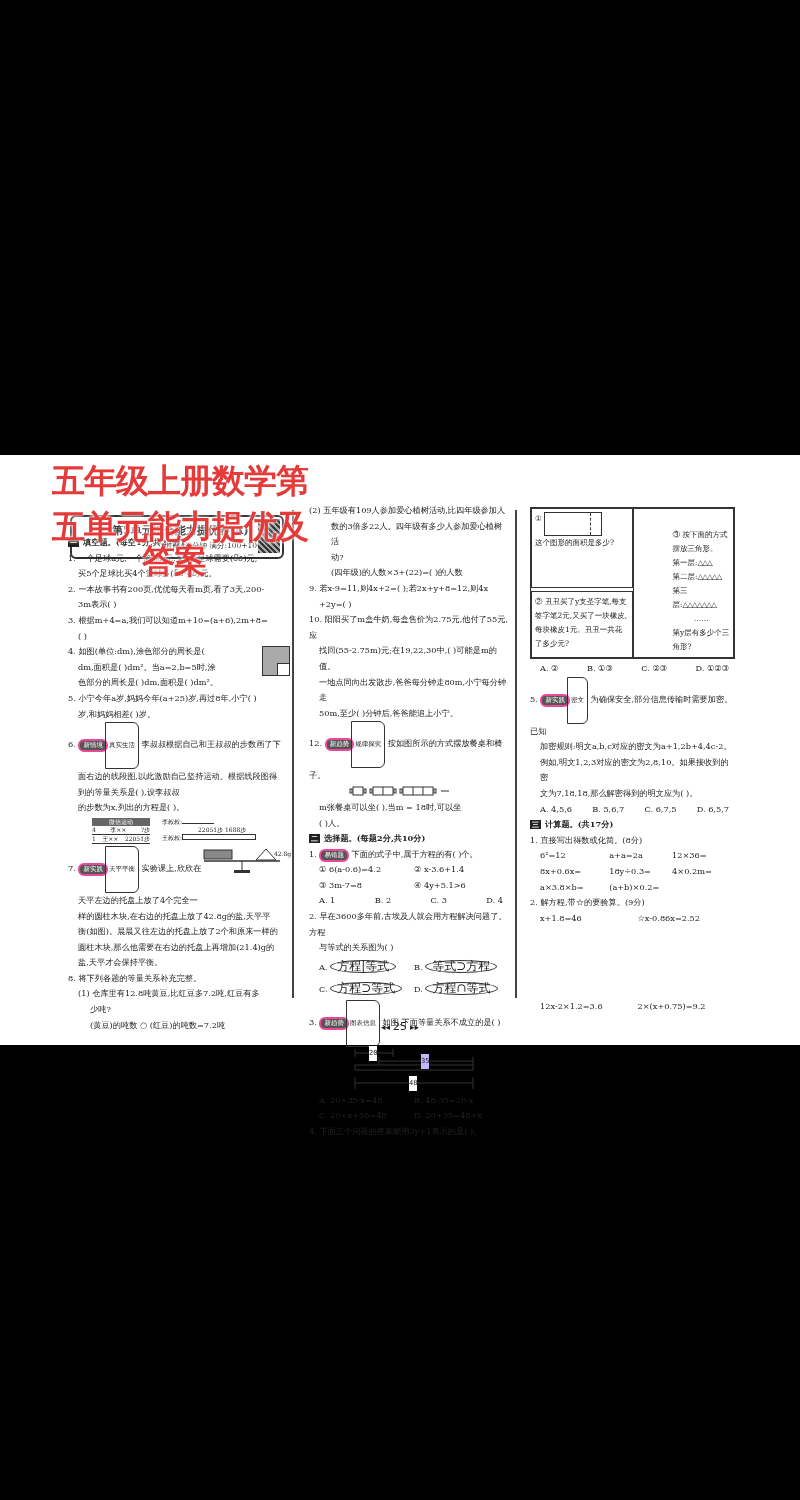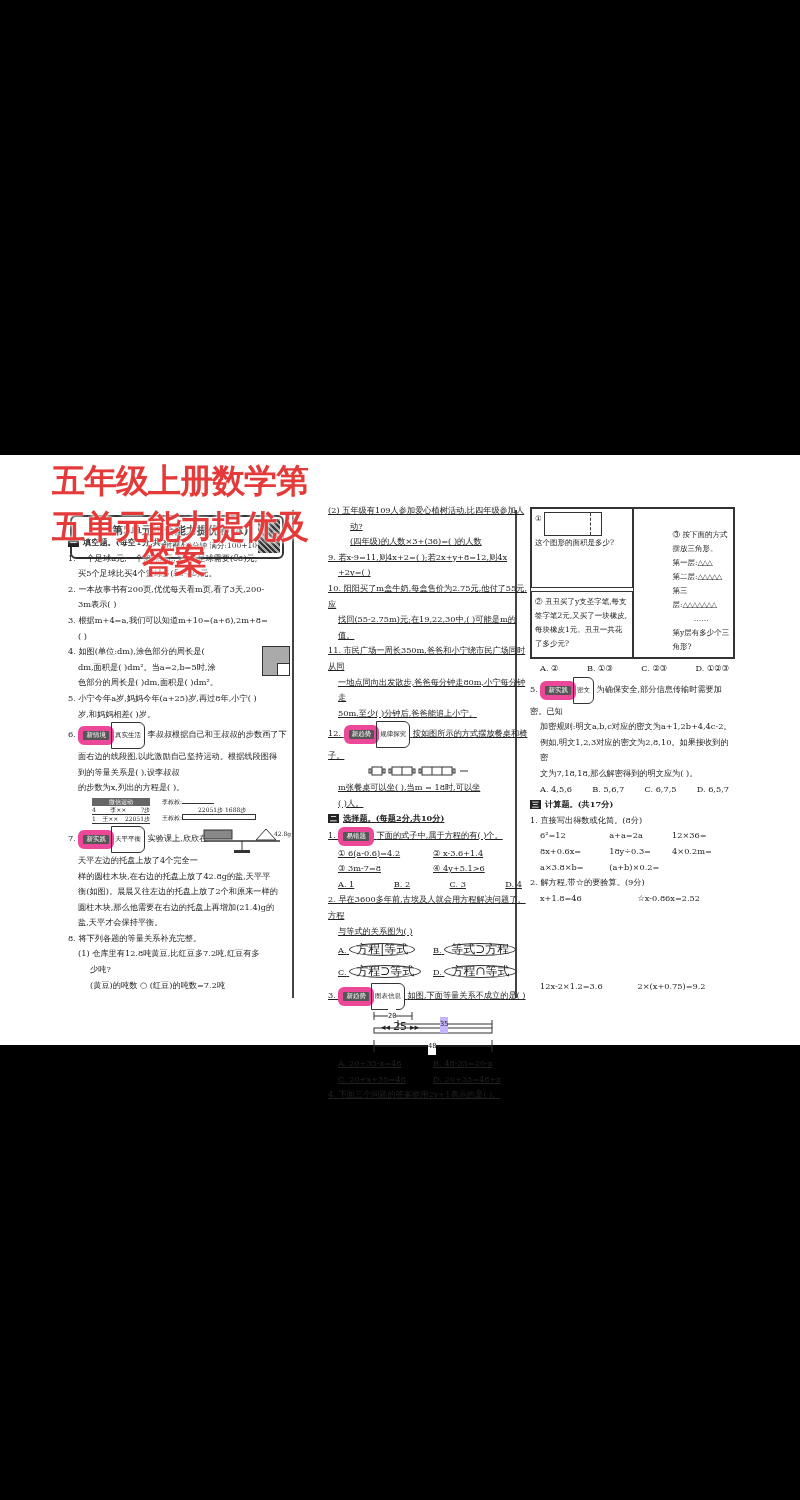--- a/index.html
+++ b/index.html
@@ -1,30 +1,30 @@
 <!DOCTYPE html>
 <html><head>
 <meta charset="utf-8">
 <style>
   html, body { margin:0; padding:0; }
   body { width:800px; height:1500px; background:#000; position:relative; overflow:hidden;
          font-family:"DejaVu Serif", serif; color:#222; }
   .page { position:absolute; left:0; top:455px; width:800px; height:590px; background:#fff; }
   .col { position:absolute; top:48px; font-size:8.2px; line-height:15.6px; }
   .col1 { left:68px; width:222px; top:80px; }
-  .col2 { left:328px; width:200px;text-decoration:underline; }
+  .col2 { left:309px; width:200px; }
   .col3 { left:530px; width:205px; }
   .vline { position:absolute; width:2px; background:#444; }
   .sect { font-weight:bold; display:flex; align-items:center; gap:4px; }
   .sect .box { display:inline-block; width:11px; height:9px; background:#222; color:#fff; font-size:7px; line-height:9px; text-align:center; }
   .q { margin:0; }
   .ind { padding-left:10px; }
   .ind2 { padding-left:22px; }
-  .tag { display:inline-block; border:5px solid #ec4899; border-radius:6px; font-size:6.5px; line-height:9px; padding:0 3px; background:#555; color:#fff; }
-  .tag2 { display:inline-block; border:1px solid #333; border-radius:0 6px 6px 0; font-size:6.5px; line-height:9px; padding:8px 3px; margin-left:-3px; }
+  .tag { display:inline-block; border:2px solid #ec4899; border-radius:6px; font-size:6.5px; line-height:9px; padding:0 3px; background:#555; color:#fff; }
+  .tag2 { display:inline-block; border:1px solid #333; border-radius:0 6px 6px 0; font-size:6.5px; line-height:9px; padding:18px 3px; margin-left:-3px; }
   .hw { font-family:"DejaVu Sans", sans-serif; color:#555; font-style:italic; }
   .header-box { position:absolute; left:70px; top:60px; width:210px; height:40px; border:2px solid #333; border-radius:6px; }
   .header-box .t1 { position:absolute; left:40px; top:6px; font-size:11px; font-weight:bold; color:#333; }
   .header-box .t2 { position:absolute; left:50px; top:24px; font-size:7.5px; color:#333;padding-left:43px; }
   .qr { position:absolute; right:2px; top:2px; width:22px; height:34px; background:repeating-linear-gradient(45deg,#333 0 2px,#aaa 2px 4px); }
   .overlay { position:absolute; font-family:"DejaVu Sans", sans-serif; font-weight:bold; color:#e43a3a;
              font-size:33px; letter-spacing:-1px; text-shadow:0 0 2px #fff, 0 0 4px #fff; white-space:nowrap; }
   .grid4 { display:grid; grid-template-columns:1fr 1fr; border:1.5px solid #333; margin-top:4px; }
   .grid4 > div { border:0.75px solid #333; padding:3px; font-size:7.5px; line-height:14px; }
   .opts { display:flex; justify-content:space-between; padding-left:10px; padding-right:6px; }
@@ -124,27 +124,27 @@
     <div class="q ind">圆柱木块,那么他需要在右边的托盘上再增加(21.4)g的</div>
     <div class="q ind">盐,天平才会保持平衡。</div>
     <div class="q">8. 将下列各题的等量关系补充完整。</div>
     <div class="q ind">(1) 仓库里有12.8吨黄豆,比红豆多7.2吨,红豆有多</div>
     <div class="q ind2">少吨?</div>
     <div class="q ind2">(黄豆)的吨数 ○ (红豆)的吨数=7.2吨</div>
   </div>
 
   <div class="col col2">
     <div class="q">(2) 五年级有109人参加爱心植树活动,比四年级参加人</div>
+    <div class="q ind2">数的3倍多22人。四年级有多少人参加爱心植树活</div>
     <div class="q ind2">动?</div>
-    <div class="q ind2">(四年级)的人数×3+(36)=(      )的人数</div>
+    <div class="q ind2">(四年级)的人数×3+(22)=(      )的人数</div>
     <div class="q">9. 若x-9=11,则4x+2=(     );若2x+y+8=12,则4x</div>
     <div class="q ind">+2y=(     )</div>
     <div class="q">10. 阳阳买了m盒牛奶,每盒售价为2.75元,他付了55元,应</div>
     <div class="q ind">找回(55-2.75m)元;在19,22,30中,(     )可能是m的值。</div>
-    <div class="q">11. 市民广场一周长350m,爸爸和小宁绕市民广场同时从同</div>
     <div class="q ind">一地点同向出发散步,爸爸每分钟走80m,小宁每分钟走</div>
     <div class="q ind">50m,至少(     )分钟后,爸爸能追上小宁。</div>
     <div class="q">
       12. <span class="tag">新趋势</span><span class="tag2">规律探究</span>
       <span>按如图所示的方式摆放餐桌和椅子。</span>
     </div>
     <div style="padding-left:40px;height:16px;">
       <svg width="130" height="14" viewBox="0 0 130 14">
         <g fill="none" stroke="#333">
           <rect x="4" y="3" width="10" height="8"></rect>

